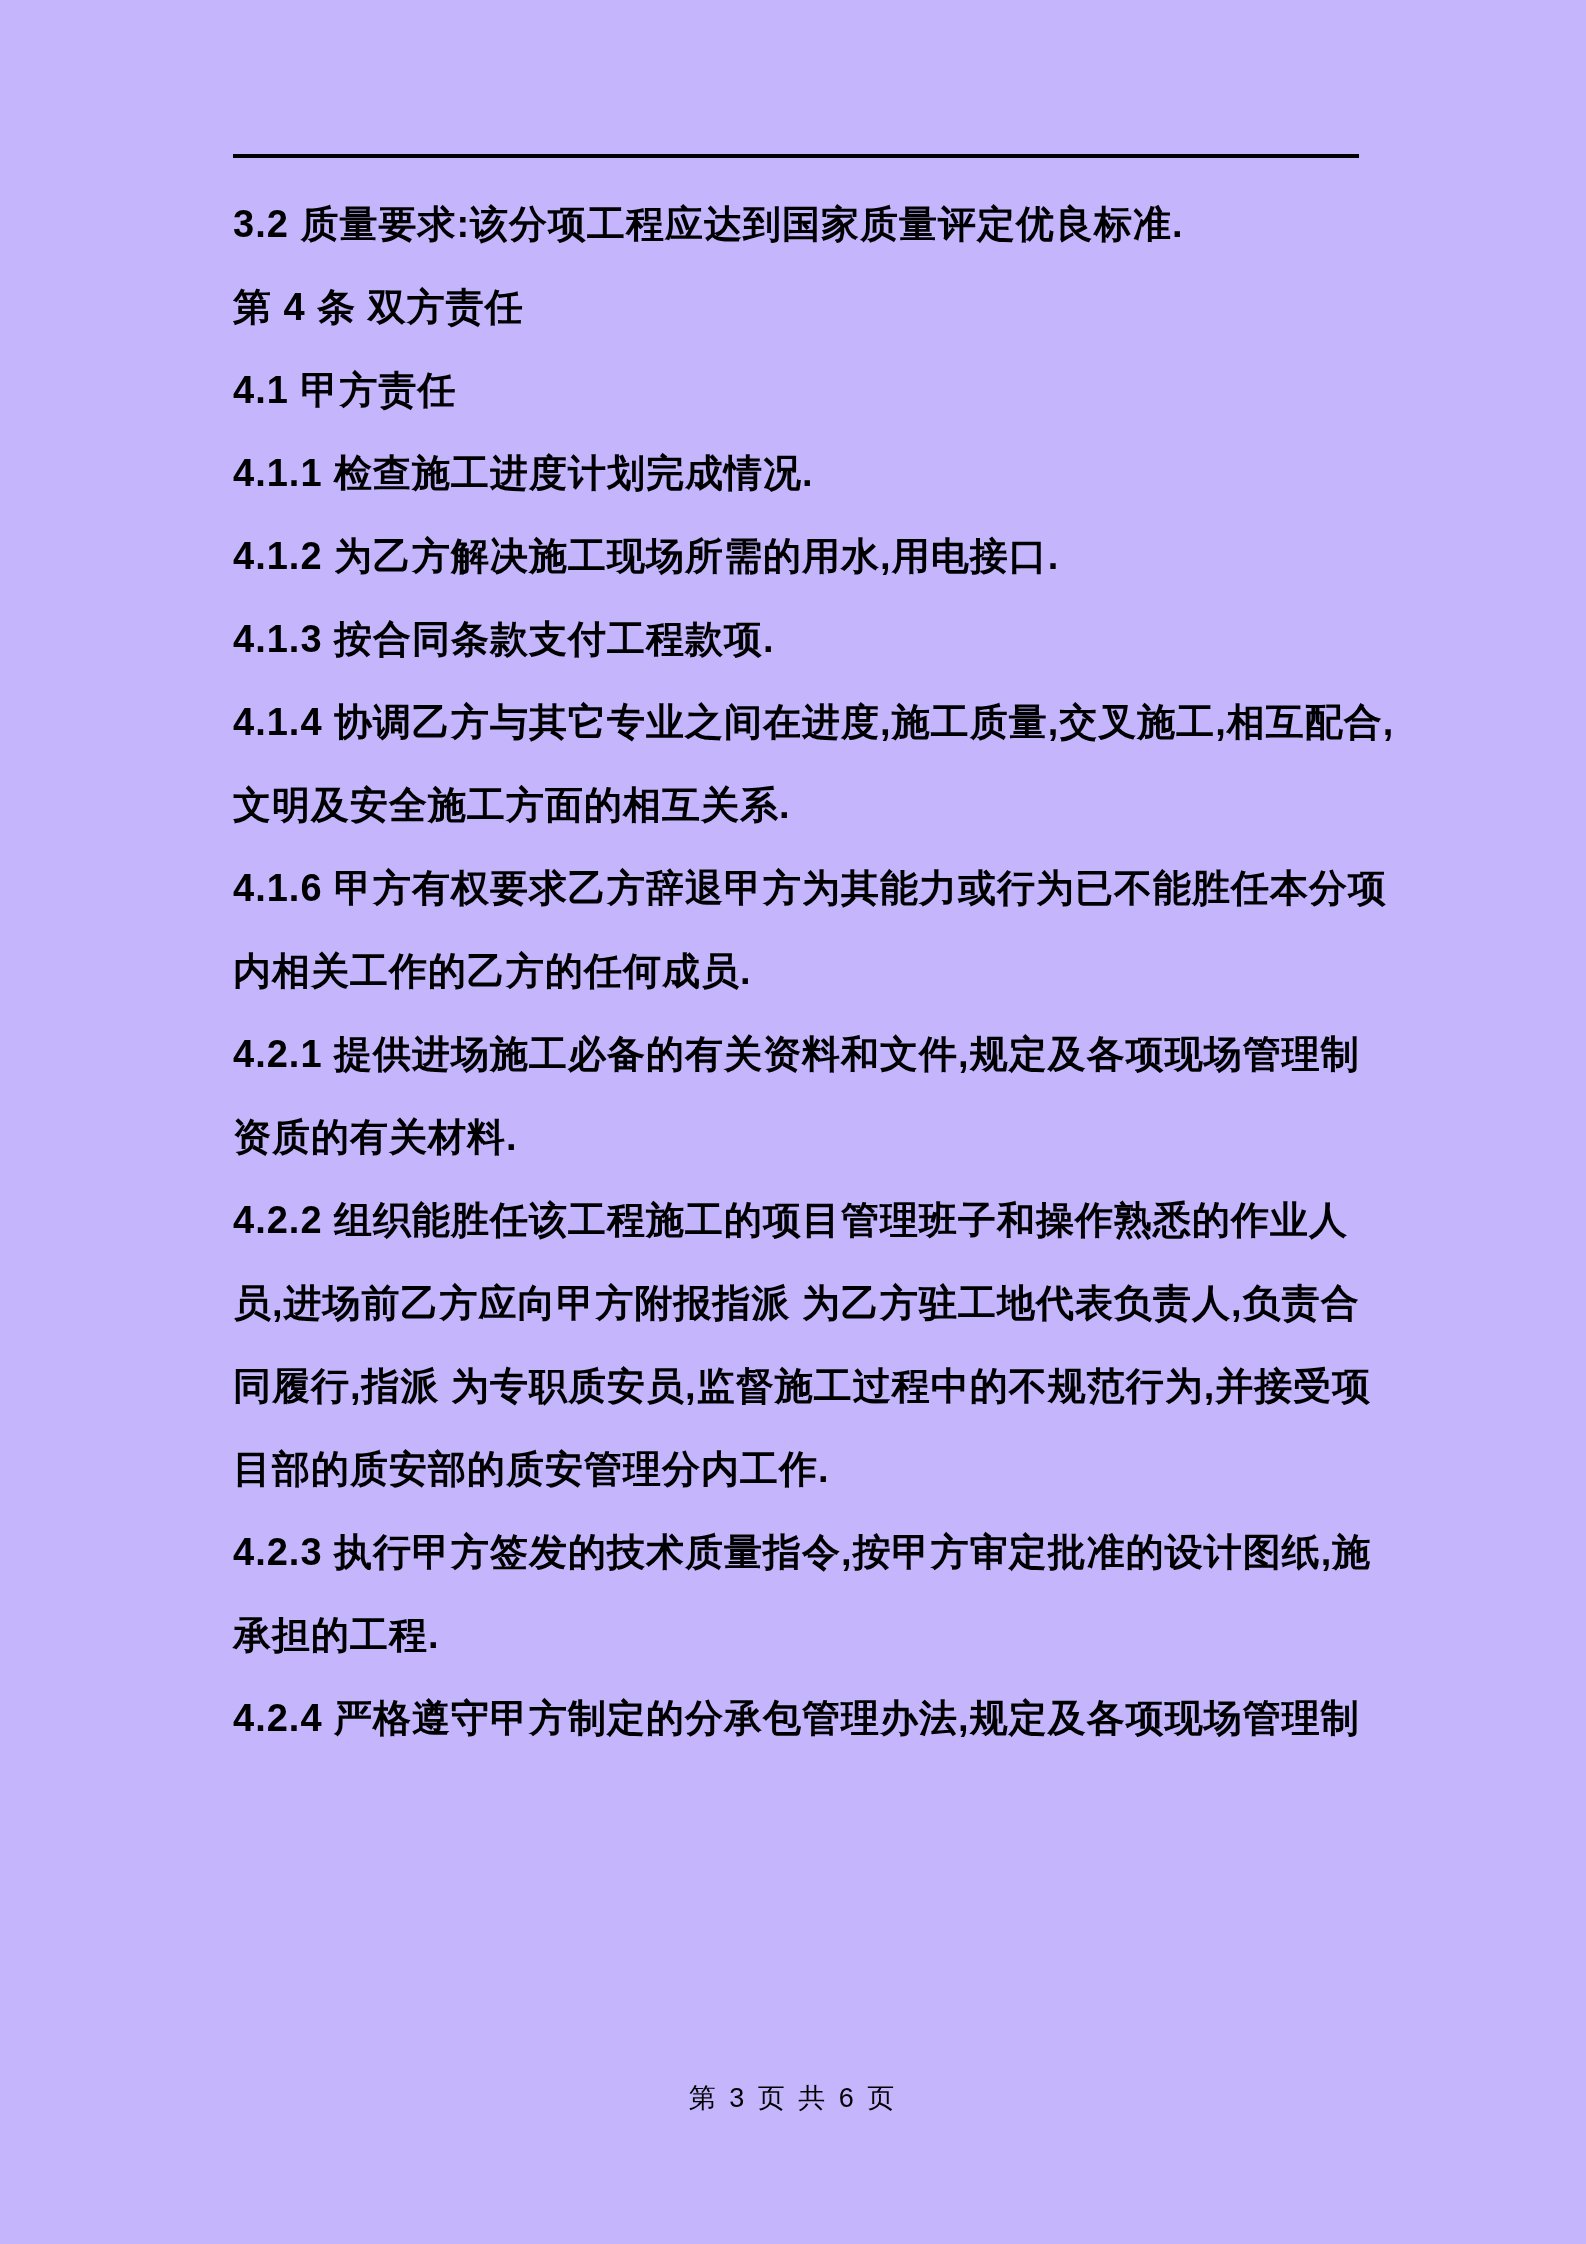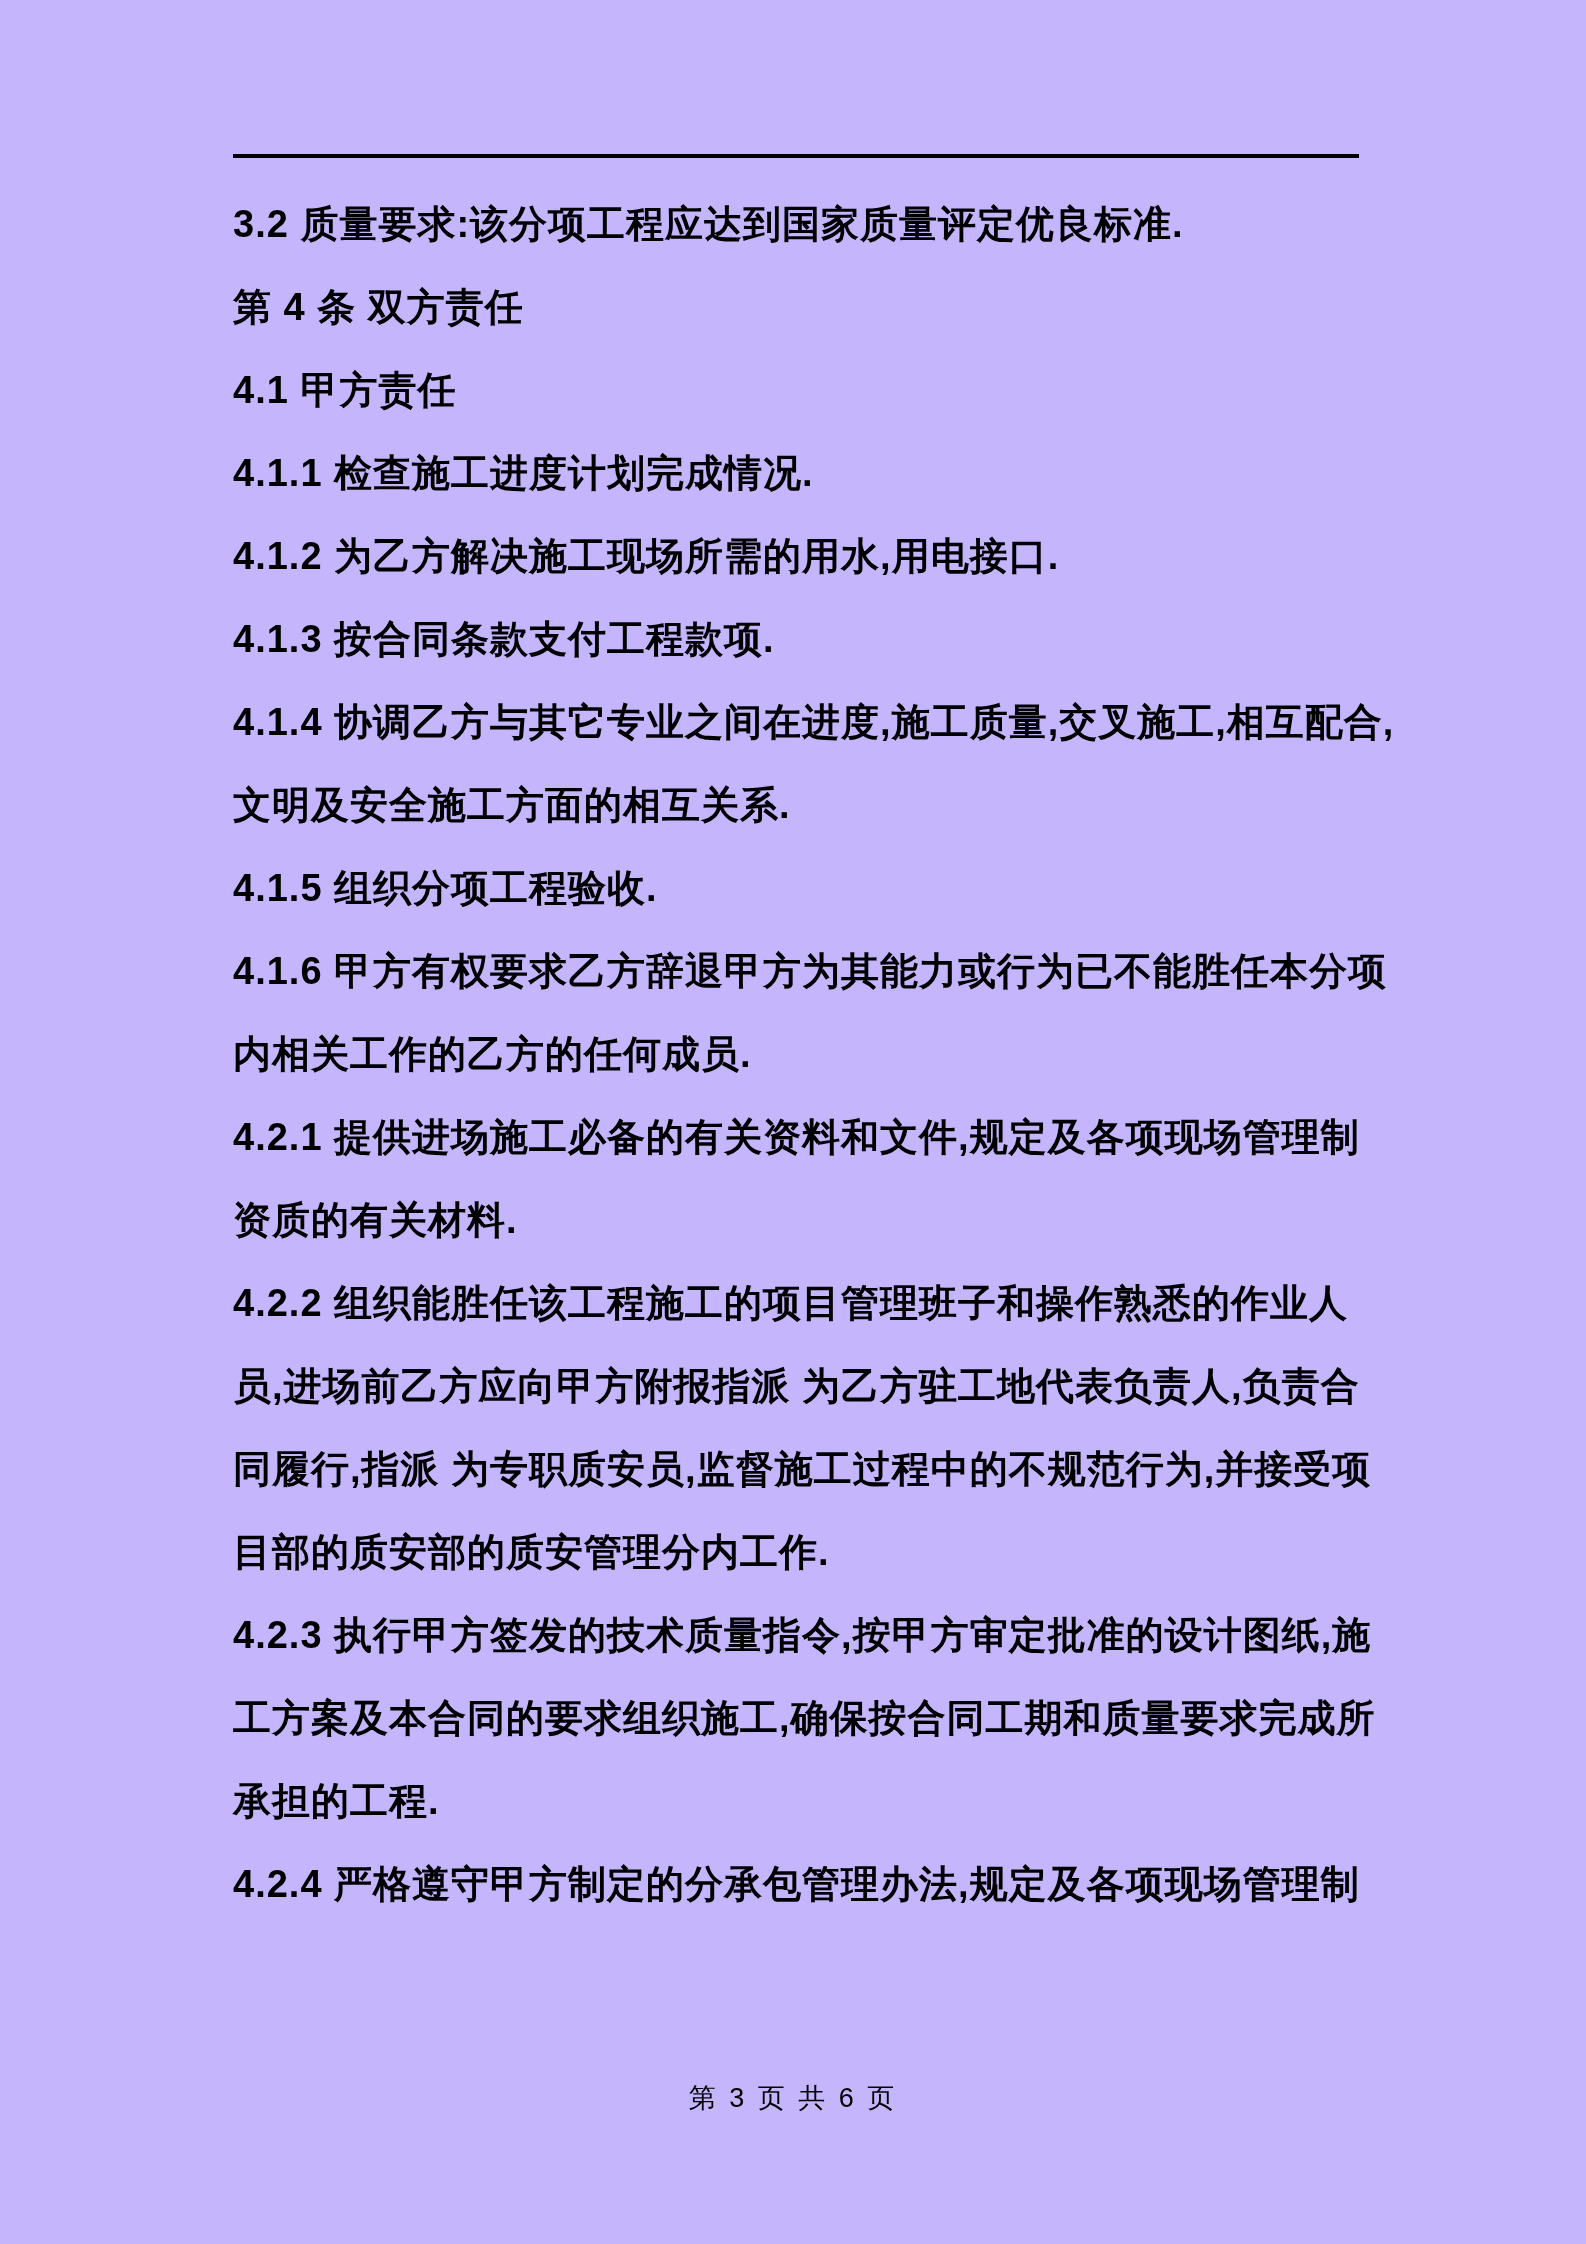--- a/index.html
+++ b/index.html
@@ -62,30 +62,28 @@
   <div class="body-text">
 
   <div class="text-line">3.2 质量要求:该分项工程应达到国家质量评定优良标准.</div>
       <div class="text-line">第 4 条  双方责任</div>
       <div class="text-line">4.1 甲方责任</div>
       <div class="text-line">4.1.1 检查施工进度计划完成情况.</div>
       <div class="text-line">4.1.2 为乙方解决施工现场所需的用水,用电接口.</div>
       <div class="text-line">4.1.3 按合同条款支付工程款项.</div>
       <div class="text-line">4.1.4 协调乙方与其它专业之间在进度,施工质量,交叉施工,相互配合,</div>
       <div class="text-line">文明及安全施工方面的相互关系.</div>
-      <div class="text-line">4.1.5 组织分项工程验收.</div>
       <div class="text-line">4.1.6 甲方有权要求乙方辞退甲方为其能力或行为已不能胜任本分项</div>
       <div class="text-line">内相关工作的乙方的任何成员.</div>
       <div class="text-line">4.2.1 提供进场施工必备的有关资料和文件,规定及各项现场管理制</div>
       <div class="text-line">资质的有关材料.</div>
       <div class="text-line">4.2.2 组织能胜任该工程施工的项目管理班子和操作熟悉的作业人</div>
       <div class="text-line">员,进场前乙方应向甲方附报指派   为乙方驻工地代表负责人,负责合</div>
       <div class="text-line">同履行,指派   为专职质安员,监督施工过程中的不规范行为,并接受项</div>
       <div class="text-line">目部的质安部的质安管理分内工作.</div>
       <div class="text-line">4.2.3 执行甲方签发的技术质量指令,按甲方审定批准的设计图纸,施</div>
-      <div class="text-line">工方案及本合同的要求组织施工,确保按合同工期和质量要求完成所</div>
       <div class="text-line">承担的工程.</div>
       <div class="text-line">4.2.4 严格遵守甲方制定的分承包管理办法,规定及各项现场管理制</div>
     </div>
 
   <div class="page-footer">第 3 页 共 6 页</div>
 
 </div>
 
 </body></html>

